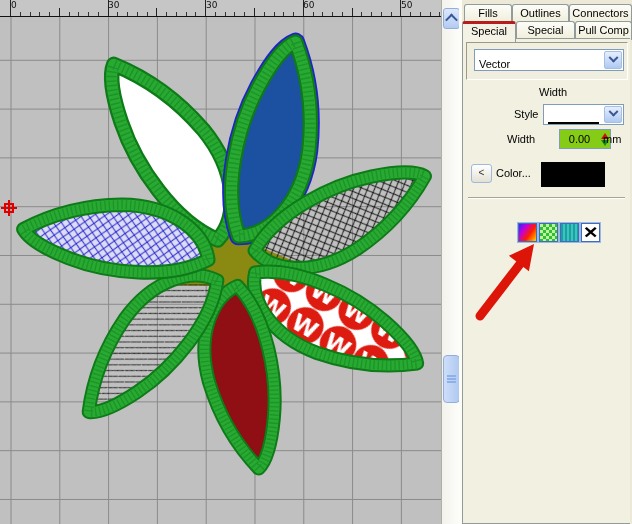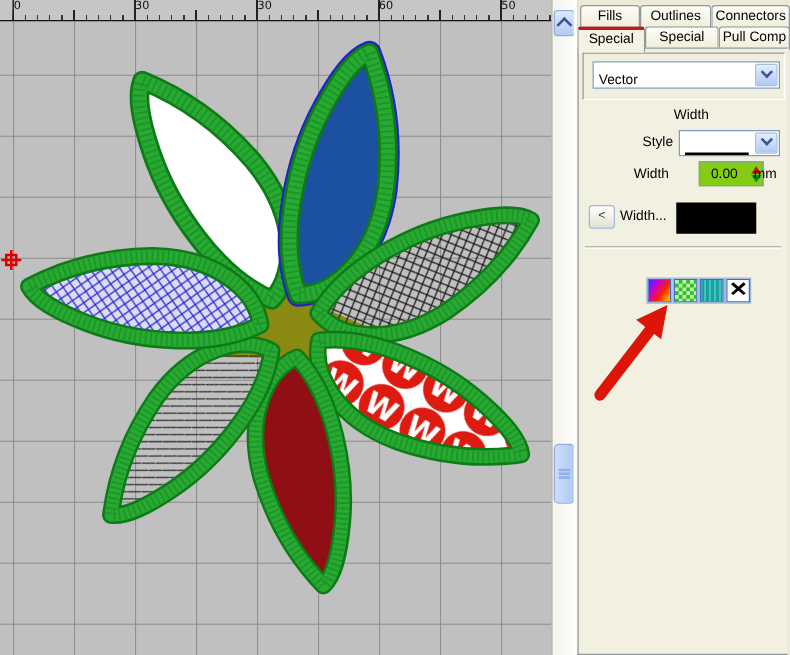--- a/index.html
+++ b/index.html
@@ -221,21 +221,21 @@
       <div id="width-input">
         <span class="val">0.00</span>
         <span class="spinner">
           <span class="tri-up"></span>
           <span class="tri-down"></span>
         </span>
       </div>
       <div class="lbl" style="left:140px;top:94px">mm</div>
 
       <div id="color-expand">&lt;</div>
-      <div class="lbl" style="left:33px;top:128px">Width...</div>
+      <div class="lbl" style="left:33px;top:128px">Color...</div>
       <div id="color-swatch" style="background: rgb(0, 0, 0);"></div>
 
       <div class="hr"></div>
 
       <div id="fill-icons">
         <div class="ficon grad"></div>
         <div class="ficon checker"></div>
         <div class="ficon texture"></div>
         <div class="ficon">
             <span class="xmark">✕</span>

